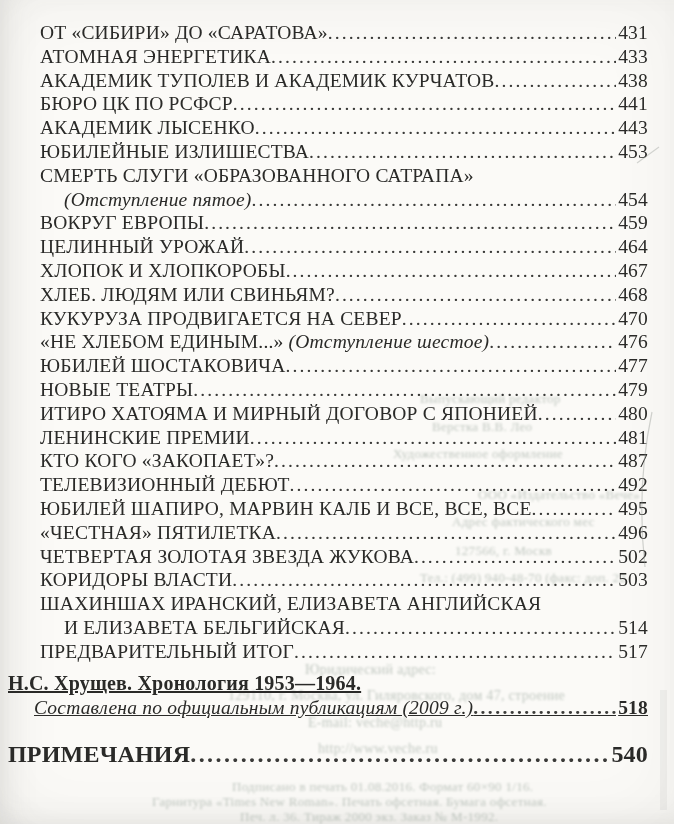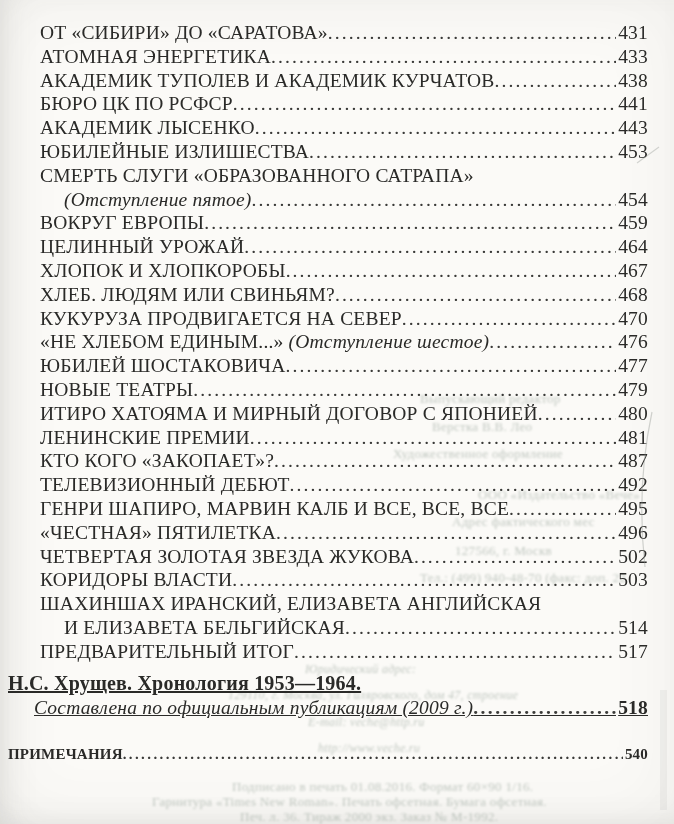--- a/index.html
+++ b/index.html
@@ -44,31 +44,31 @@
   
   .chrono{position:absolute;left:8px;right:26px;top:671px;z-index:2;text-decoration:underline;}
   .chrono-head{
     font-weight:bold;font-size:20px;line-height:24px;letter-spacing:.2px;
   }
   .chrono .toc-row{height:25px;line-height:25px;}
   .chrono .toc-row.indent{padding-left:26px;}
   .chrono .leader::after{font-weight:bold;letter-spacing:2.4px;}
   
   .notes{position:absolute;left:8px;right:26px;top:742px;z-index:2;}
-  .notes .toc-row{height:25px;line-height:25px;font-size:15px;}
+  .notes .toc-row{height:25px;line-height:25px;font-size:24px;}
   .notes .leader::after{font-weight:bold;letter-spacing:2.4px;}
   
   .bleed{position:absolute;inset:0;z-index:1;pointer-events:none;}
   .bleed span{
     position:absolute;white-space:nowrap;
     color:#93a096;opacity:.55;
     filter:blur(.8px);
     font-size:13px;letter-spacing:.3px;
   }
-  .bleed span.lg{font-size:12px;font-style:italic;}
+  .bleed span.lg{font-size:14px;}
   
   .artifacts{position:absolute;inset:0;z-index:3;pointer-events:none;}
 </style>
 </head>
 <body>
 
 <div class="sheet" style="background: rgb(251, 250, 247); color: rgb(42, 42, 40);">
 
   <div class="bleed" id="bleed-layer">
       <span style="left: 420px; top: 368px; margin-top: 23px;">Выпускающий редактор</span>
@@ -181,21 +181,21 @@
         <span class="title">КТО КОГО «ЗАКОПАЕТ»?</span>
         <span class="leader"></span>
         <span class="pg">487</span>
       </div>
       <div class="toc-row">
         <span class="title">ТЕЛЕВИЗИОННЫЙ ДЕБЮТ </span>
         <span class="leader"></span>
         <span class="pg">492</span>
       </div>
       <div class="toc-row">
-        <span class="title">ГЕНРИ ШАПИРО, МАРВИН КАЛБ И ВСЕ, ВСЕ, ВСЕ</span>
+        <span class="title">ЮБИЛЕЙ ШАПИРО, МАРВИН КАЛБ И ВСЕ, ВСЕ, ВСЕ</span>
         <span class="leader"></span>
         <span class="pg">495</span>
       </div>
       <div class="toc-row">
         <span class="title">«ЧЕСТНАЯ» ПЯТИЛЕТКА </span>
         <span class="leader"></span>
         <span class="pg">496</span>
       </div>
       <div class="toc-row">
         <span class="title">ЧЕТВЕРТАЯ ЗОЛОТАЯ ЗВЕЗДА ЖУКОВА</span>

